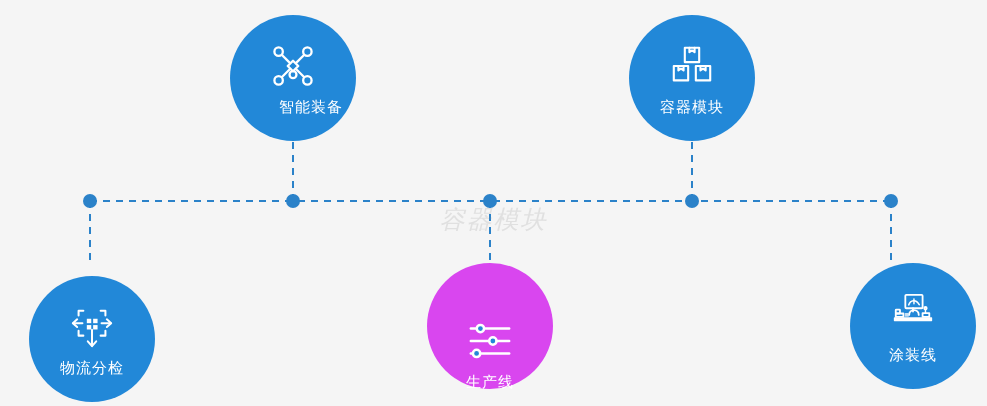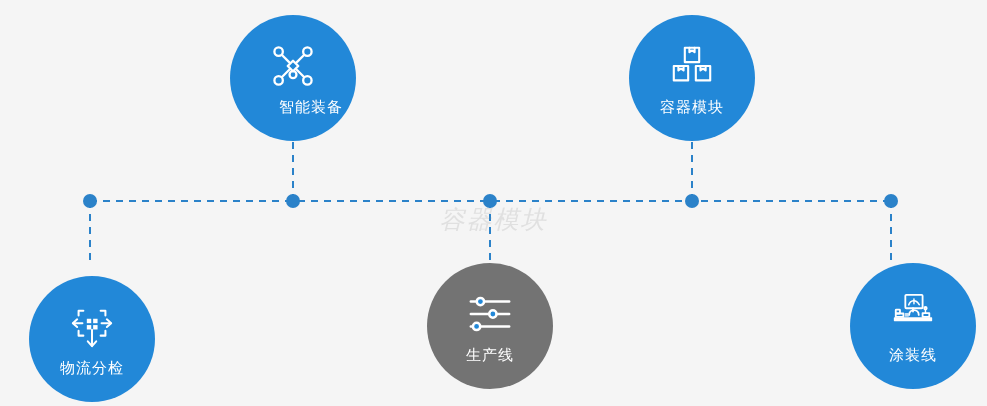--- a/index.html
+++ b/index.html
@@ -136,21 +136,21 @@
       <path d="M14 20 H4.5"></path>
             <path d="M8.5 16 L4 20 L8.5 24"></path>
       <path d="M34 20 H43.5"></path>
             <path d="M39.5 16 L44 20 L39.5 24"></path>
       <path d="M24 27 V43.5"></path>
             <path d="M19.6 39 L24 44 L28.4 39"></path>
     </svg>
         </span>
         <span class="node-label" style="color: rgb(255, 255, 255);">物流分检</span>
       </div>
-      <div class="node-circle" style="left: 427px; top: 263px; width: 126px; height: 126px; background: #737373;">
+      <div class="node-circle" style="left: 427px; top: 263px; width: 126px; height: 126px; background: #d946ef; justify-content: flex-end;">
         <span class="node-icon">
     <svg viewBox="0 0 48 48" fill="none" stroke="#ffffff" stroke-width="2.6" stroke-linecap="round" stroke-linejoin="round">
       <line x1="4" y1="11" x2="44" y2="11"></line>
       <circle cx="14" cy="11" r="3.8" fill="#2288d8"></circle>
       <line x1="4" y1="24" x2="44" y2="24"></line>
       <circle cx="27" cy="24" r="3.8" fill="#2288d8"></circle>
       <line x1="4" y1="37" x2="44" y2="37"></line>
       <circle cx="10" cy="37" r="3.8" fill="#2288d8"></circle>
     </svg>
         </span>

